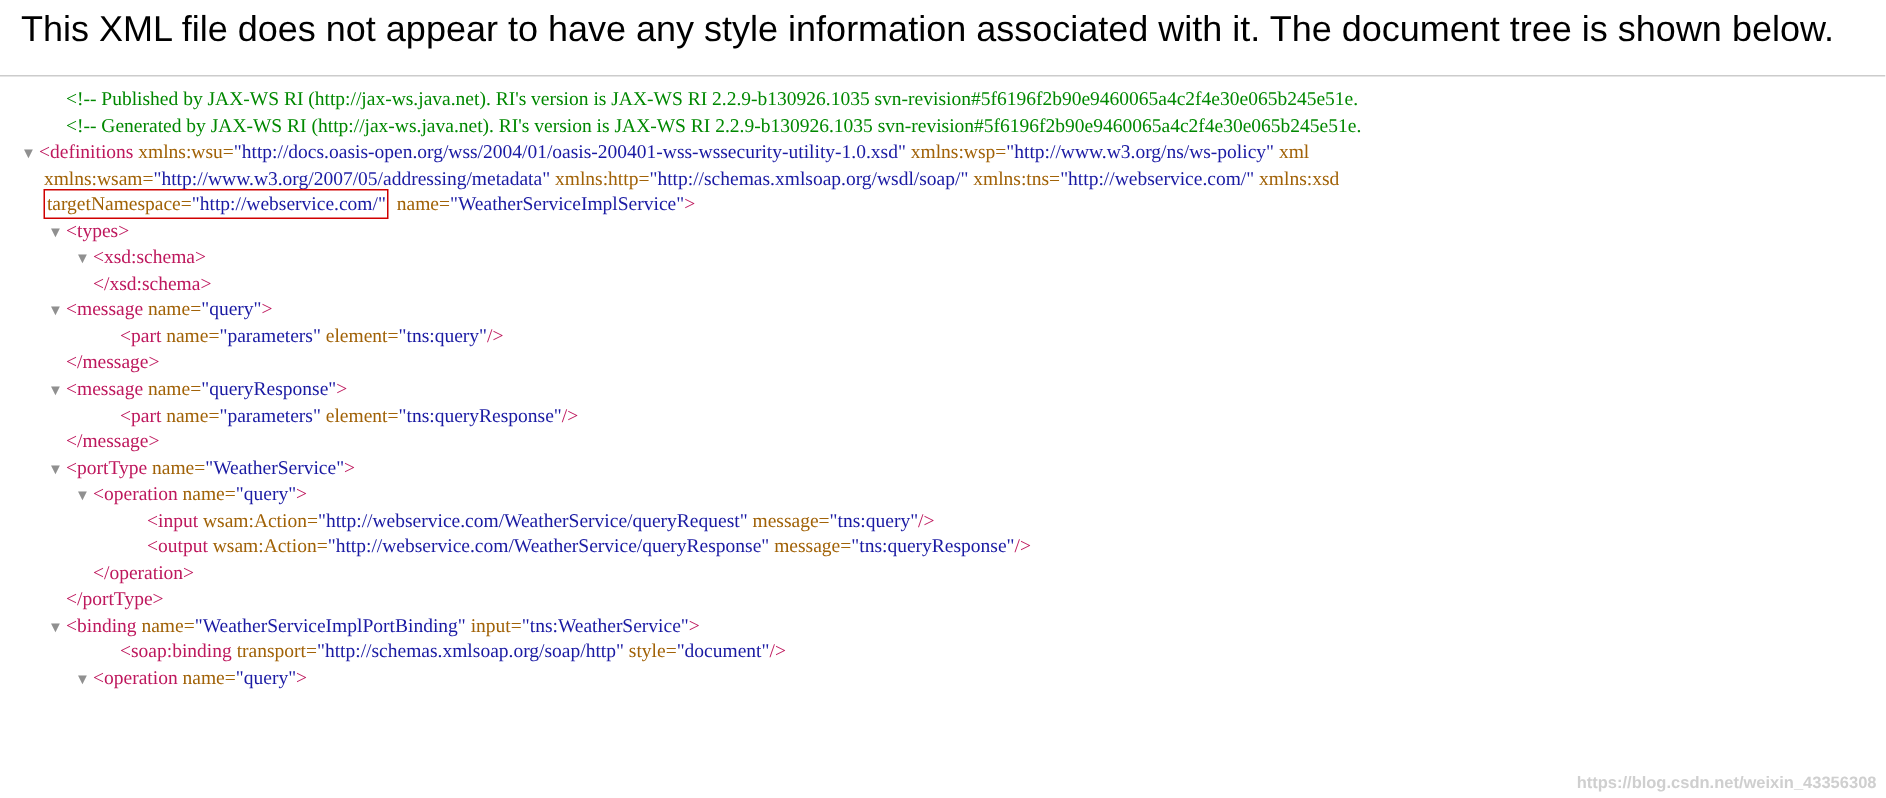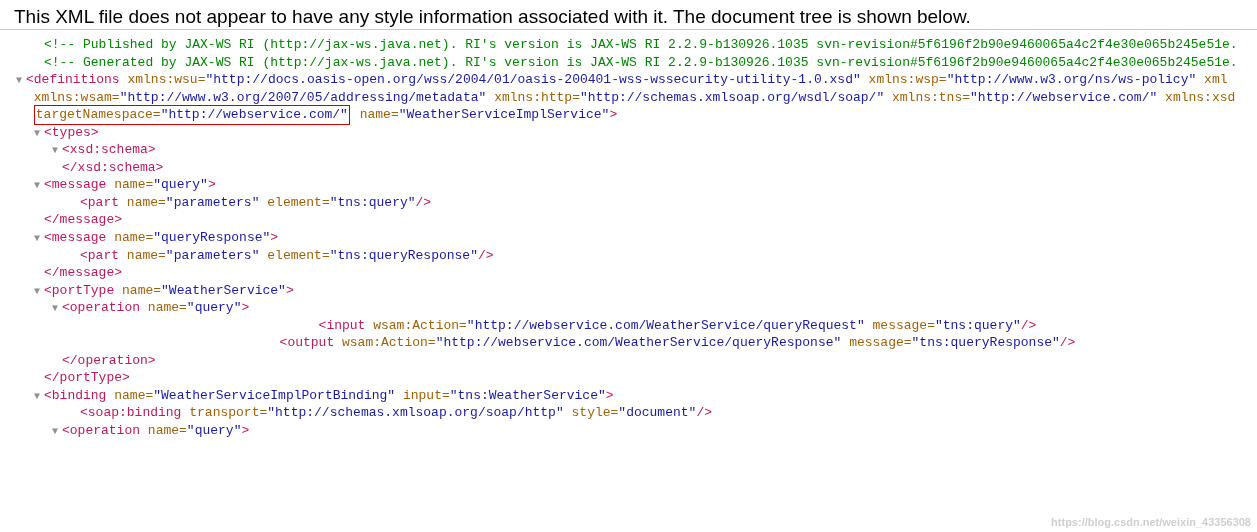--- a/index.html
+++ b/index.html
@@ -4,36 +4,36 @@
 <style>
 body {
   margin: 0;
   padding: 0;
   font-family: "Segoe UI", Arial, sans-serif;
   background: #fff;
   white-space: nowrap;
   overflow: hidden;
 }
 .header {
-  padding: 6px 14px 1px;
+  padding: 6px 14px 16px;
   border-bottom: 1px solid #ccc;
-  font-size: 19px;
+  font-size: 24px;
   color: #000;
 }
 .tree {
-  font-family: Liberation Mono, monospace;
+  font-family: Liberation Serif, serif;
   font-size: 13px;
   line-height: 1.35;
   padding: 6px 0 0 12px;
 }
 .line { display: block; }
 .i1 { padding-left: 18px; }
 .i2 { padding-left: 36px; }
 .i3 { padding-left: 54px; }
-.i4 { padding-left: 72px; text-align: center; }
+.i4 { padding-left: 72px; }
 .arrow { color:#909090; display:inline-block; width:14px; text-align:center; cursor:pointer; font-size:10px; }
 .noarrow { display:inline-block; width:14px; }
 .comment { color:#008800; }
 .tag { color:#be185d; }
 .attr { color:#a16207; }
 .val { color:#1a1aa3; }
 .hl {
   display:inline-block;
   border:1px solid #d00000;
   padding:0 1px;

